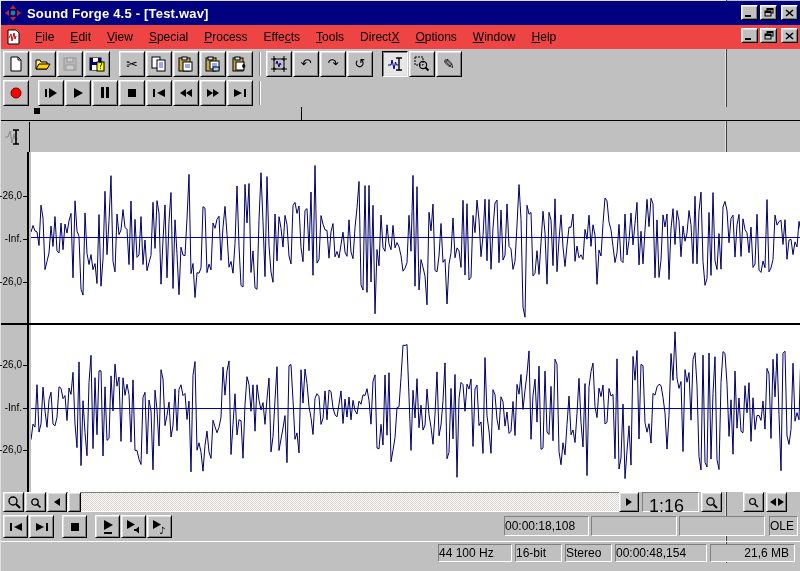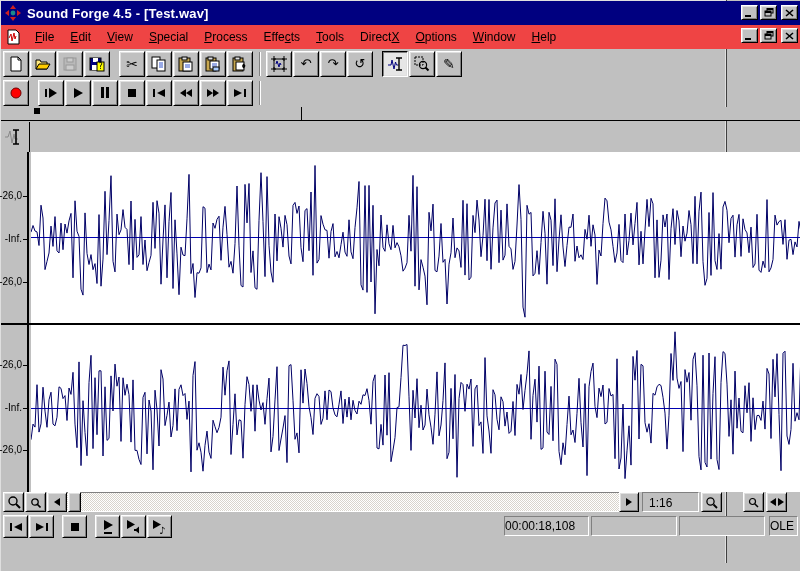--- a/index.html
+++ b/index.html
@@ -52,21 +52,21 @@
   .lvl{position:absolute;right:5px;font-size:10px;white-space:nowrap}
   .lvltick{position:absolute;right:0;width:4px;height:1px;background:#000}
   .wave{left:30px;width:770px;background:#fff;overflow:hidden}
   .chdivider{left:0;top:322px;width:800px;height:2px;background:#000}
   
   .scrollrow{left:0;top:491px;width:800px;height:21px}
   .btn.z{width:21px;height:20px;position:absolute;top:0}
   .sbtrack{position:absolute;top:0;height:20px;border-top:1px solid #808080;border-bottom:1px solid #fff;
      background-image:conic-gradient(#fff 25%,#d8d4cc 0 50%,#fff 0 75%,#d8d4cc 0);background-size:2px 2px}
   .sbthumb{position:absolute;top:0;height:20px}
-  .ratio{position:absolute;top:0;height:20px;padding:3px 0 0 6px;font-size:12px}
+  .ratio{position:absolute;top:0;height:20px;padding:3px 0 0 6px;font-size:18px}
   
   .playbar{left:0;top:512px;width:800px;height:28px}
   .btn.p{width:25px;height:23px;position:absolute;top:2px}
   .panel{position:absolute;top:3px;height:20px;line-height:18px;text-align:left;font-size:12px;background:#c0c0c0}
   
   .statusbar{left:0;top:540px;width:800px;height:22px;border-top:1px solid #fff}
   .statusbar .panel{top:2px;height:18px;line-height:16px}
   .bottomstrip{left:0;top:562px;width:800px;height:9px;background:#c0c0c0}
   svg{display:block}
 </style>
@@ -473,15 +473,22 @@
           <path d="M1 0l8 4.5L1 9z" fill="#000"></path>
           <text x="7" y="14" font-size="10" font-family="DejaVu Sans" fill="#000">♪</text>
         </svg>
       </div>
     <div class="panel sunken" style="left:503px;width:85px">00:00:18,108</div>
     <div class="panel sunken" style="left:590px;width:86px"></div>
     <div class="panel sunken" style="left:678px;width:86px"></div>
     <div class="panel sunken" style="left:768px;width:29px">OLE</div>
   </div>
 
+  <div class="abs statusbar">
+    <div class="panel sunken" style="left:437px;width:74px">44 100 Hz</div>
+    <div class="panel sunken" style="left:514px;width:47px">16-bit</div>
+    <div class="panel sunken" style="left:564px;width:47px">Stereo</div>
+    <div class="panel sunken" style="left:614px;width:92px">00:00:48,154</div>
+    <div class="panel sunken" style="left:709px;width:85px;text-align:right;padding-right:5px">21,6 MB</div>
+  </div>
 
   <div class="abs bottomstrip"></div>
 </div>
 
 </body></html>

